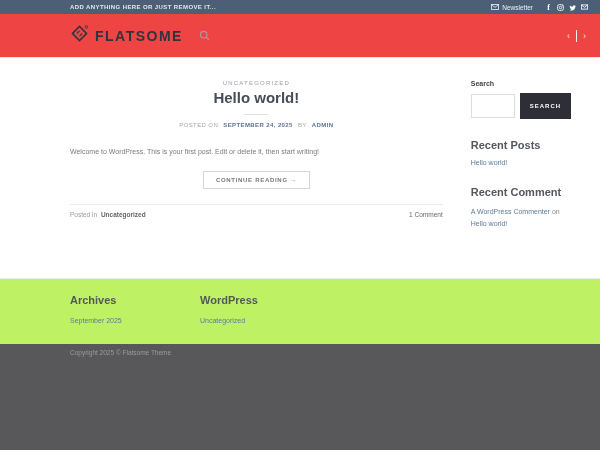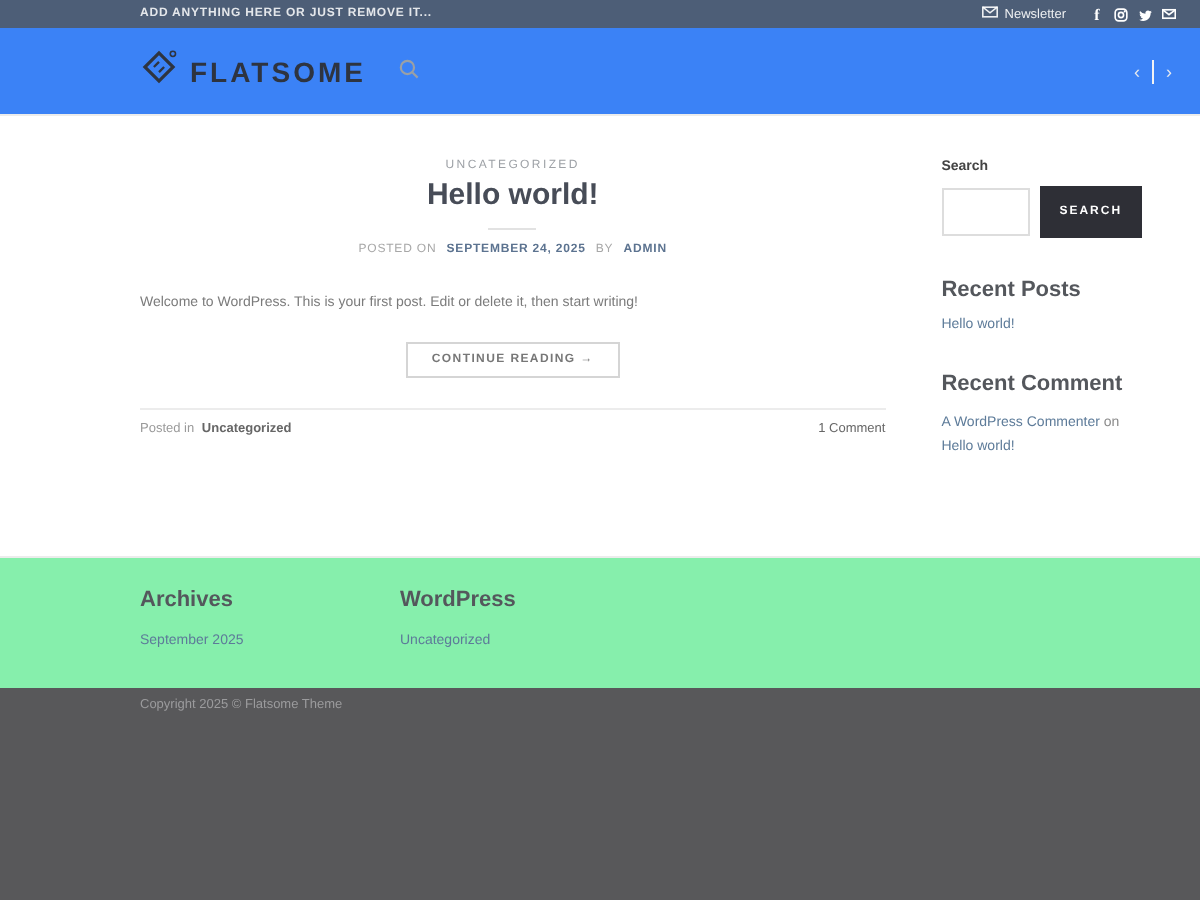--- a/index.html
+++ b/index.html
@@ -13,21 +13,21 @@
     color:rgba(255,255,255,.85); }
   .topbar-right { display:flex; align-items:center; gap:6px; }
   .newsletter { display:flex; align-items:center; gap:3px; font-size:6.5px;
     color:rgba(255,255,255,.9); cursor:pointer; }
   .socials { display:flex; align-items:center; gap:5px; margin-left:6px; }
   .soc { width:7px; height:7px; display:flex; align-items:center; justify-content:center; }
   .soc svg { display:block; }
   .fb-letter { color:#fff; font-size:8px; font-weight:bold; line-height:7px; font-family:"Liberation Serif",serif; }
 
   
-  .header { height:44px; background:#3b82f6; border-bottom:1px solid #ececec;
+  .header { height:44px; background:#ef4444; border-bottom:1px solid #ececec;
     display:flex; align-items:center; padding:0 12px 0 70px; position:relative; }
   .logo { display:flex; align-items:center; gap:6px; cursor:pointer; }
   .logo-text { font-size:14px; font-weight:bold; letter-spacing:1.5px; color:#2e3440; }
   .header-search { margin-left:16px; cursor:pointer; }
   .header-right-faint { position:absolute; right:14px; top:0; height:44px;
     display:flex; align-items:center; gap:6px; color:#e9ebee; font-size:9px; }
   .header-right-faint .vdiv { width:1px; height:12px; background:#f1f2f4; }
 
   
   .main { display:flex; height:220px; padding:22px 12px 0 70px; background:#fff;justify-content:space-between; }
@@ -60,21 +60,21 @@
     border:none; font-size:6px; letter-spacing:1px; padding:0 10px; cursor:pointer;
     font-family:"Liberation Sans", sans-serif; font-weight:bold; }
   .widget-title { font-size:11px; font-weight:bold; color:#54575c; margin-top:20px; }
   .widget-link { font-size:7px; color:#5d7b99; margin-top:8px; cursor:pointer; }
   .comment-item { font-size:7px; margin-top:8px; line-height:1.75; }
   .comment-item .lnk { color:#5d7b99; cursor:pointer; }
   .comment-item .on { color:#8b8b8b; }
 
   
   .footer { border-top:1px solid #ececec; height:66px; padding:15px 12px 0 70px;
-    display:flex; background:#86efac; }
+    display:flex; background:#bef264; }
   .footer-col { width:130px; }
   .footer-title { font-size:11px; font-weight:bold; color:#54575c; }
   .footer-link { font-size:7px; color:#5d7b99; margin-top:11px; cursor:pointer; }
 
   
   .dark-footer { height:106px; background:#58585a; padding:5px 12px 0 70px; }
   .copyright { font-size:6.5px; color:#9b9b9d; }
 </style>
 </head>
 <body>

